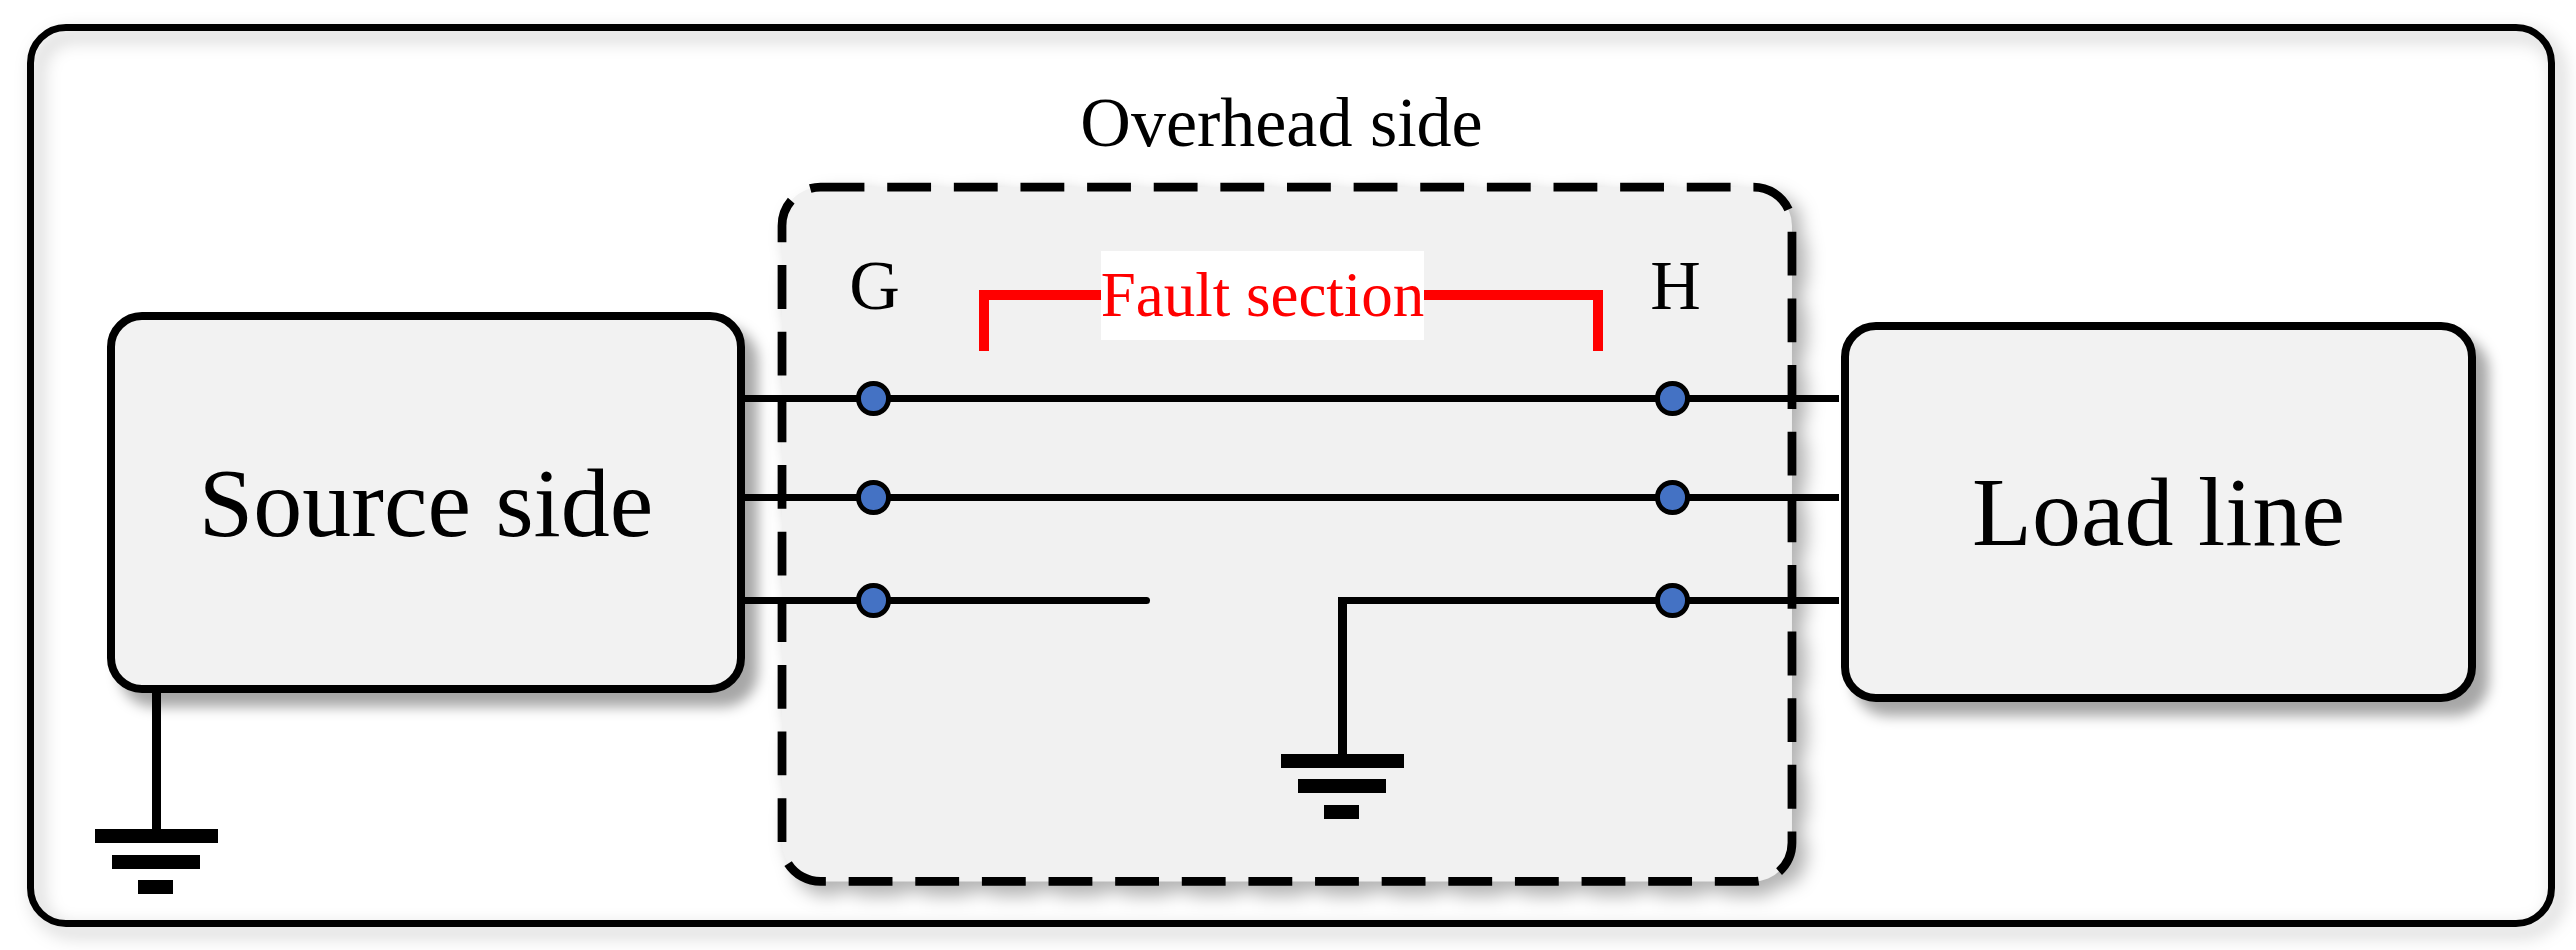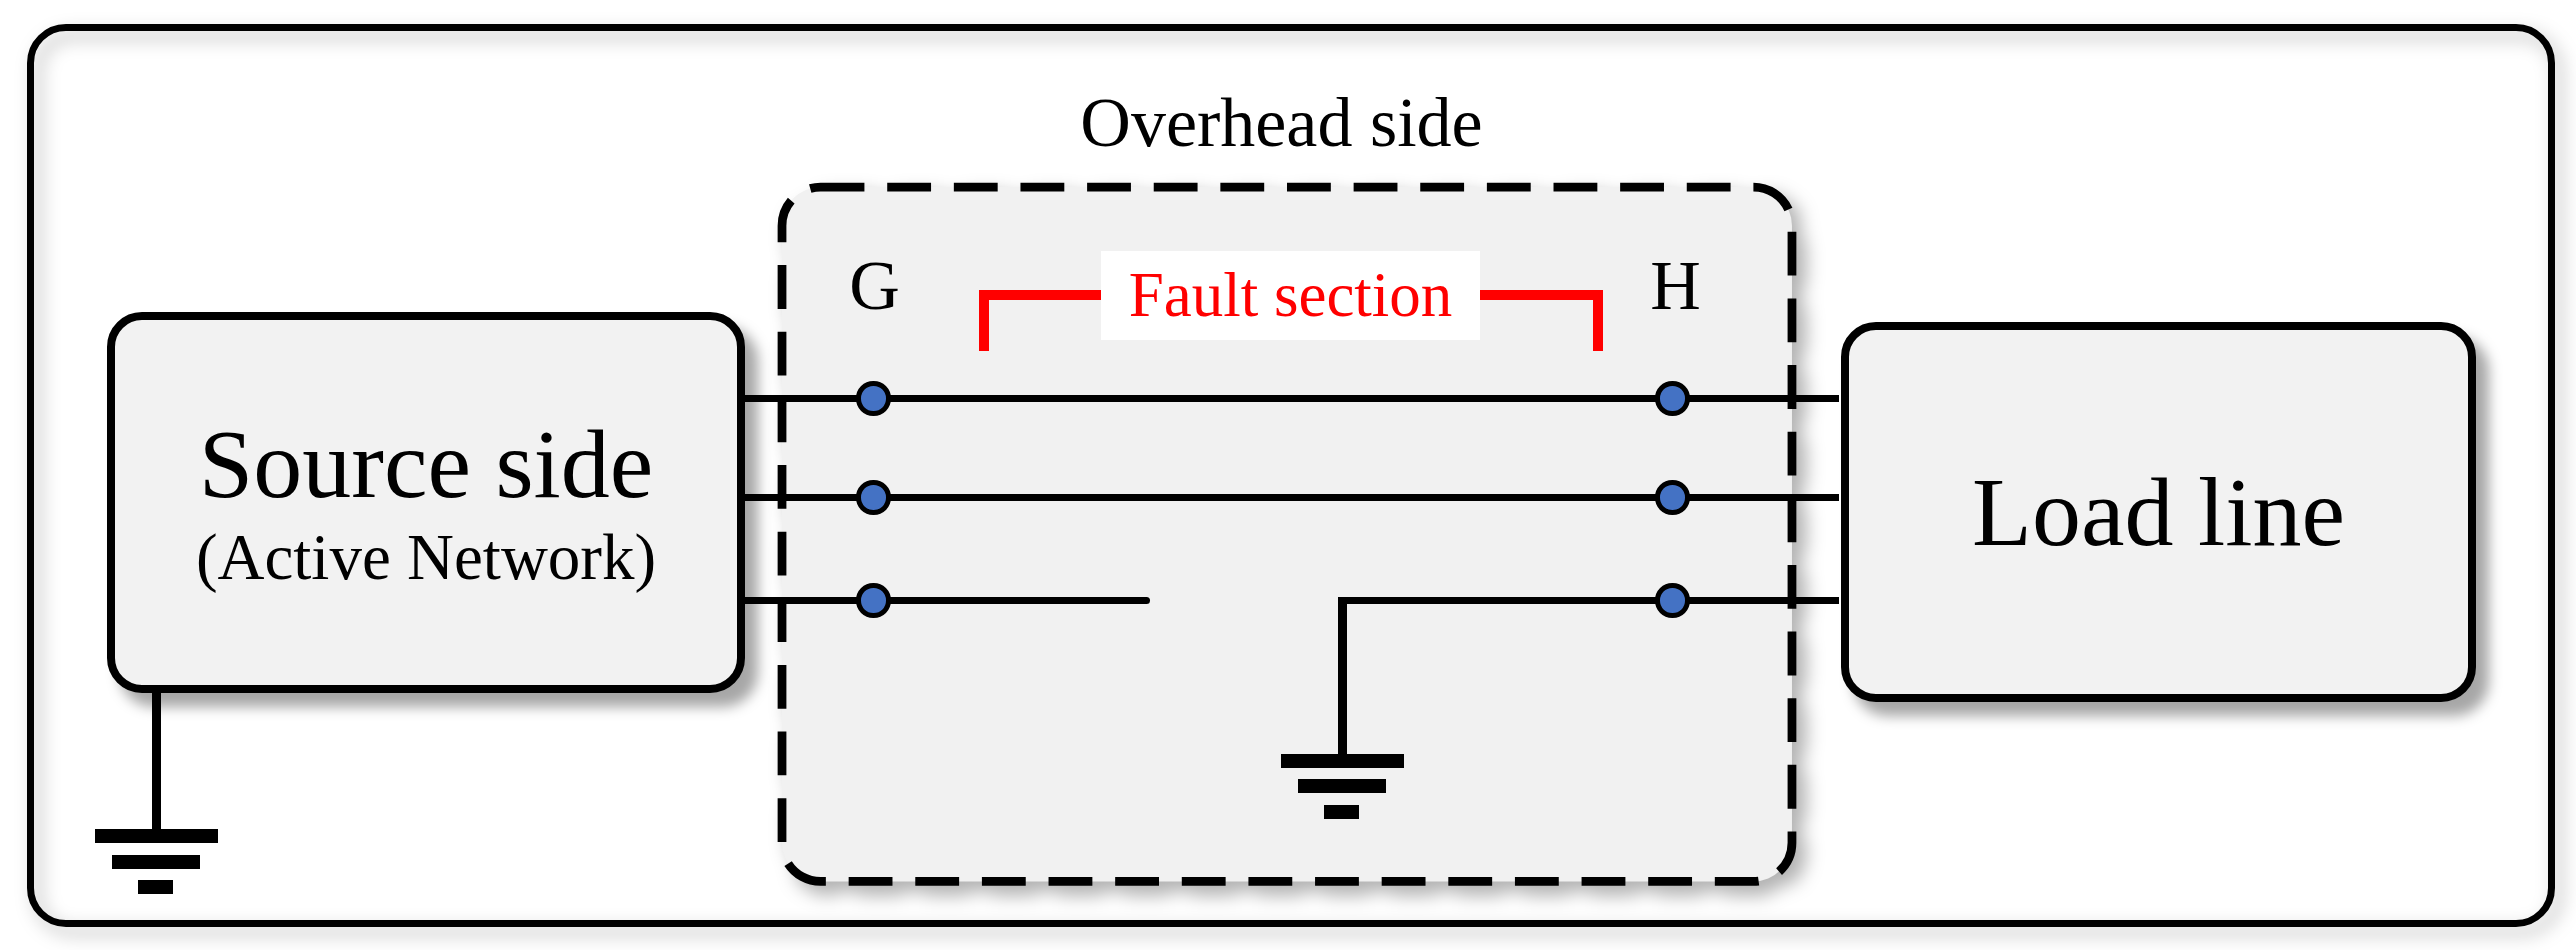--- a/index.html
+++ b/index.html
@@ -70,21 +70,21 @@
   .terminal-label{width:105px;height:81px;font-size:70px;}
   .g-label{left:822px;top:245px;}
   .h-label{left:1623px;top:245px;}
 
   
   .bracket{background:var(--accent-red);z-index:2;}
   .bracket-bar{left:979px;top:290px;width:624px;height:9.6px;}
   .bracket-tick-left{left:979px;top:290px;width:9.6px;height:61px;}
   .bracket-tick-right{left:1593px;top:290px;width:9.6px;height:61px;}
   .fault-label{
-    left:1101px;top:251px;width:379px;height:89px;
+    left:1101px;top:251px;width:323px;height:89px;
     background:var(--background);color:var(--accent-red);
     font-size:63px;z-index:3;
   }
 </style>
 </head>
 <body>
 
 <div class="abs outer-frame"></div>
 
 <svg class="abs region-svg" width="1031" height="712" viewBox="0 0 1176 812">
@@ -119,19 +119,18 @@
 
 <div class="abs node" style="left:1655px;top:381px"></div>
 <div class="abs node" style="left:1655px;top:480px"></div>
 <div class="abs node" style="left:1655px;top:583px"></div>
 
 <div class="abs txt terminal-label g-label">G</div>
 <div class="abs txt terminal-label h-label">H</div>
 
 <div class="abs side-box source-box">
   <div class="box-title">Source side</div>
-  <div class="box-subtitle">(Active Network)</div>
 </div>
 
 <div class="abs side-box load-box">
   <div class="box-title">Load line</div>
 </div>
 
 
 </body></html>

